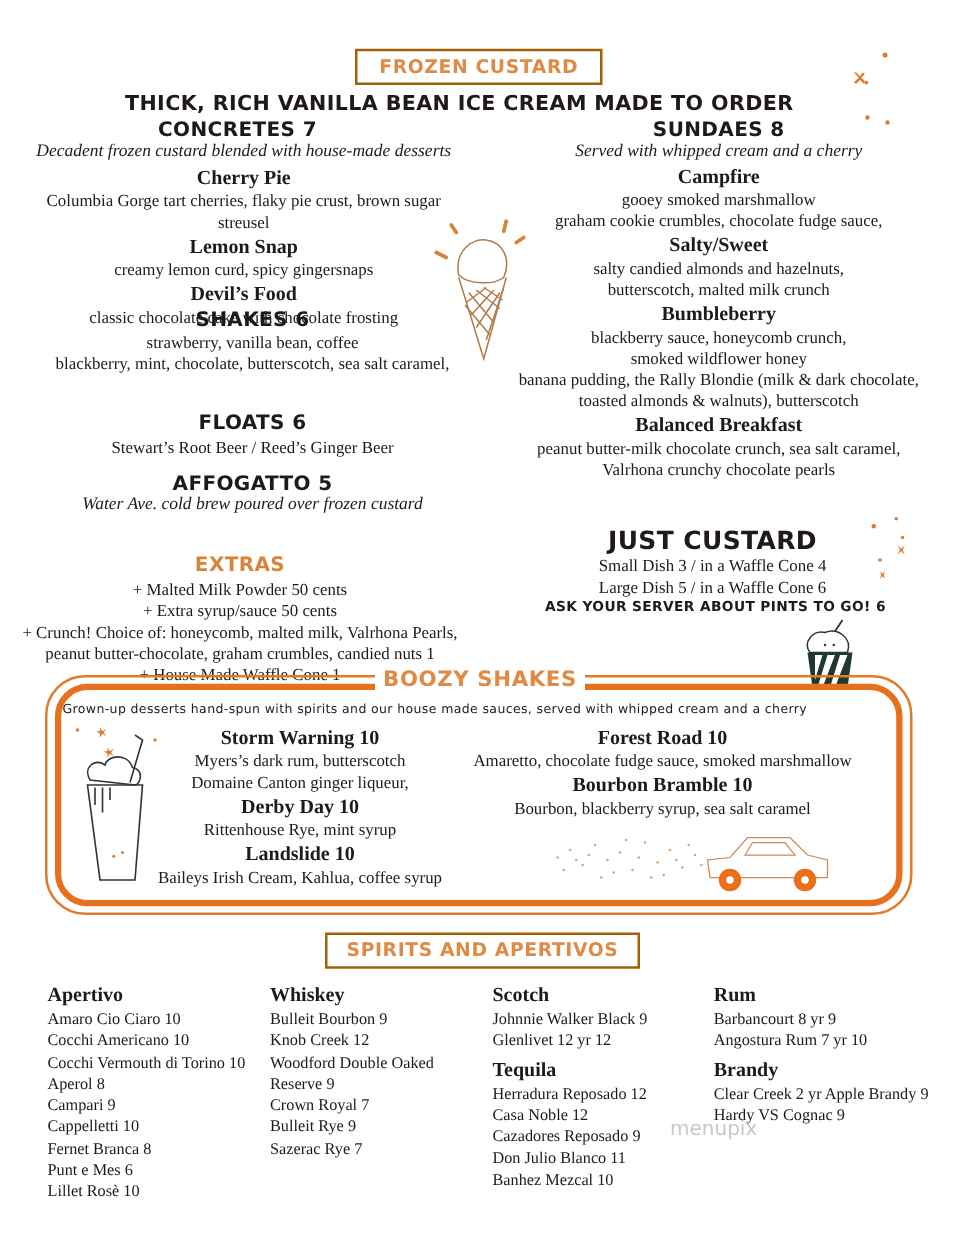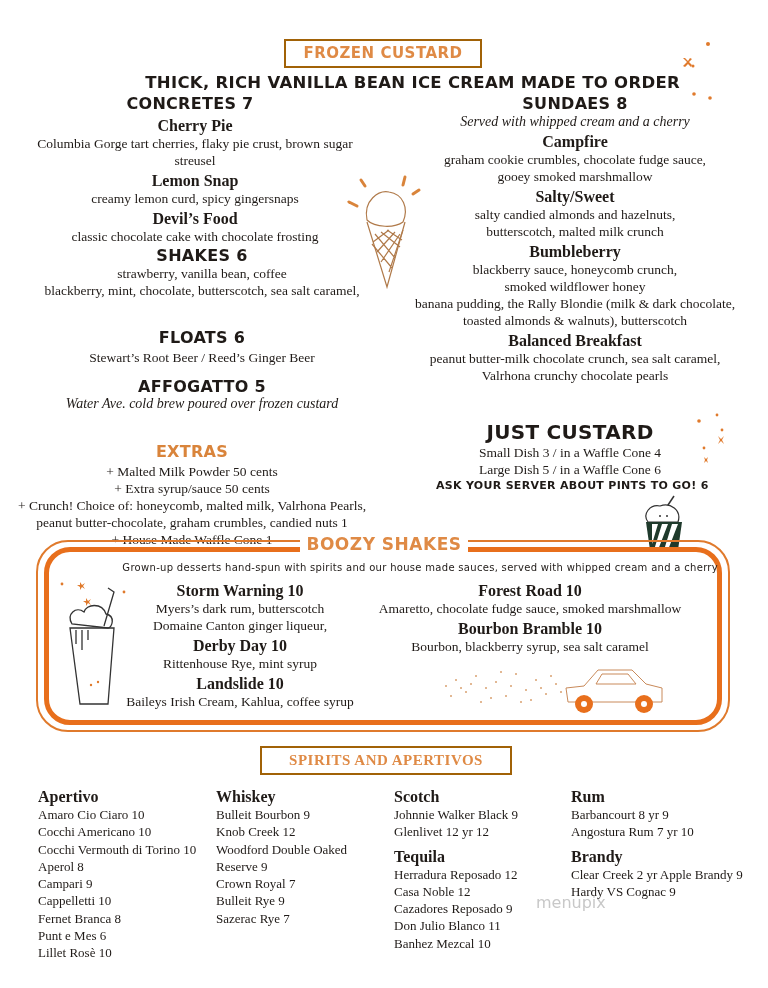--- a/index.html
+++ b/index.html
@@ -1,20 +1,20 @@
 <!DOCTYPE html>
 <html><head>
 <meta charset="utf-8">
 <style>
   * { box-sizing: border-box; margin: 0; padding: 0; }
   html, body { width: 768px; height: 988px; background: #ffffff; overflow: hidden; }
   body { position: relative; font-family: "Liberation Serif", "DejaVu Serif", serif; color: #1f1a17; }
   .abs { position: absolute; }
   .disp { font-family: "DejaVu Sans", "Liberation Sans", sans-serif; font-weight: bold; letter-spacing: 0.3px; }
-  .center { text-align: right; }
+  .center { text-align: left; }
   .hdr { font-size: 15px; color: #1f1a17; }
   .ital { font-style: italic; font-size: 14px; }
   .item-name { font-weight: bold; font-size: 16px; line-height: 19px; }
   .desc { font-size: 13.5px; line-height: 17px; }
   .orange { color: #d9843b; }
   .title-box { border: 2px solid #a16207; background: #fff; }
   .title-box span { display: block; text-align: center; font-family: "DejaVu Sans", "Liberation Sans", sans-serif; font-weight: bold; color: #df8a45; font-size: 15px; letter-spacing: 0.5px; }
   .col { position: absolute; text-align: center; }
   .spirit-col { position: absolute; font-size: 13px; line-height: 17.3px; }
   .spirit-col .cat { font-weight: bold; font-size: 16px; line-height: 19px; }
@@ -27,20 +27,21 @@
 <body>
 
 <div class="abs title-box" style="left:284px; top:39px; width:198px; height:29px;">
   <span style="line-height:25px;">FROZEN CUSTARD</span>
 </div>
 
 <div class="abs disp center" style="left:100px; top:73px; width:580px; font-size:16.5px;">THICK, RICH VANILLA BEAN ICE CREAM MADE TO ORDER</div>
 
 <div class="col" style="left:20px; top:94px; width:350px;">
   <div class="disp hdr" style="font-size:16px; margin-left:-10px;">CONCRETES  7</div>
+  <div class="ital" style="margin-top:1px;">Decadent frozen custard blended with house-made desserts</div>
   <div class="item-name" style="margin-top:3px;">Cherry Pie</div>
   <div class="desc">Columbia Gorge tart cherries, flaky pie crust, brown sugar streusel</div>
   <div class="item-name" style="margin-top:2px;">Lemon Snap</div>
   <div class="desc">creamy lemon curd, spicy gingersnaps</div>
   <div class="item-name" style="margin-top:2px;">Devil’s Food</div>
   <div class="desc">classic chocolate cake with chocolate frosting</div>
 </div>
 
 <div class="col" style="left:20px; top:246px; width:364px;">
   <div class="disp hdr" style="font-size:16px;">SHAKES 6</div>
@@ -78,22 +79,22 @@
     <path d="M22 48 C18 28 34 18 44 20 C58 22 64 36 58 50 C50 56 30 56 22 48 Z"></path>
     <path d="M22 50 L42 115 L60 50"></path>
     <path d="M30 62 L50 86 M27 72 L47 96 M36 60 L55 75 M42 58 L57 68 M55 62 L36 90 M50 60 L32 80 M58 58 L44 100 M44 58 L28 70"></path>
   </g>
 </svg>
 
 <div class="col" style="left:400px; top:94px; width:350px;">
   <div class="disp hdr" style="font-size:16px;">SUNDAES  8</div>
   <div class="ital" style="margin-top:1px;">Served with whipped cream and a cherry</div>
   <div class="item-name" style="margin-top:2px;">Campfire</div>
+  <div class="desc">gooey smoked marshmallow</div>
   <div class="desc">graham cookie crumbles, chocolate fudge sauce,</div>
-  <div class="desc">gooey smoked marshmallow</div>
   <div class="item-name" style="margin-top:2px;">Salty/Sweet</div>
   <div class="desc">salty candied almonds and hazelnuts,</div>
   <div class="desc">butterscotch, malted milk crunch</div>
   <div class="item-name" style="margin-top:2px;">Bumbleberry</div>
   <div class="desc">blackberry sauce, honeycomb crunch,</div>
   <div class="desc">smoked wildflower honey</div>
   <div class="desc">banana pudding, the Rally Blondie (milk &amp; dark chocolate,</div>
   <div class="desc">toasted almonds &amp; walnuts), butterscotch</div>
   <div class="item-name" style="margin-top:2px;">Balanced Breakfast</div>
   <div class="desc">peanut butter-milk chocolate crunch, sea salt caramel,</div>
@@ -206,21 +207,21 @@
     <path d="M132 40 L130 26 L148 24 L162 8 L196 8 L210 22 L226 26 L226 40 Z"></path>
     <path d="M166 12 L192 12 L200 22 L160 22 Z"></path>
   </g>
   <circle cx="148" cy="42" r="9" fill="#e86f1c"></circle>
     <circle cx="148" cy="42" r="3" fill="#fff"></circle>
   <circle cx="208" cy="42" r="9" fill="#e86f1c"></circle>
     <circle cx="208" cy="42" r="3" fill="#fff"></circle>
 </svg>
 
 <div class="abs title-box" style="left:260px; top:746px; width:252px; height:29px;">
-  <span style="line-height:25px;font-family:Liberation Serif, serif;">SPIRITS AND APERTIVOS</span>
+  <span style="line-height:25px;">SPIRITS AND APERTIVOS</span>
 </div>
 
 <div class="spirit-col" style="left:38px; top:787px;">
   <div class="cat">Apertivo</div>
   <div>Amaro Cio Ciaro 10</div>
   <div>Cocchi Americano 10</div>
   <div>Cocchi Vermouth di Torino 10</div>
   <div>Aperol 8</div>
   <div>Campari 9</div>
   <div>Cappelletti 10</div>

